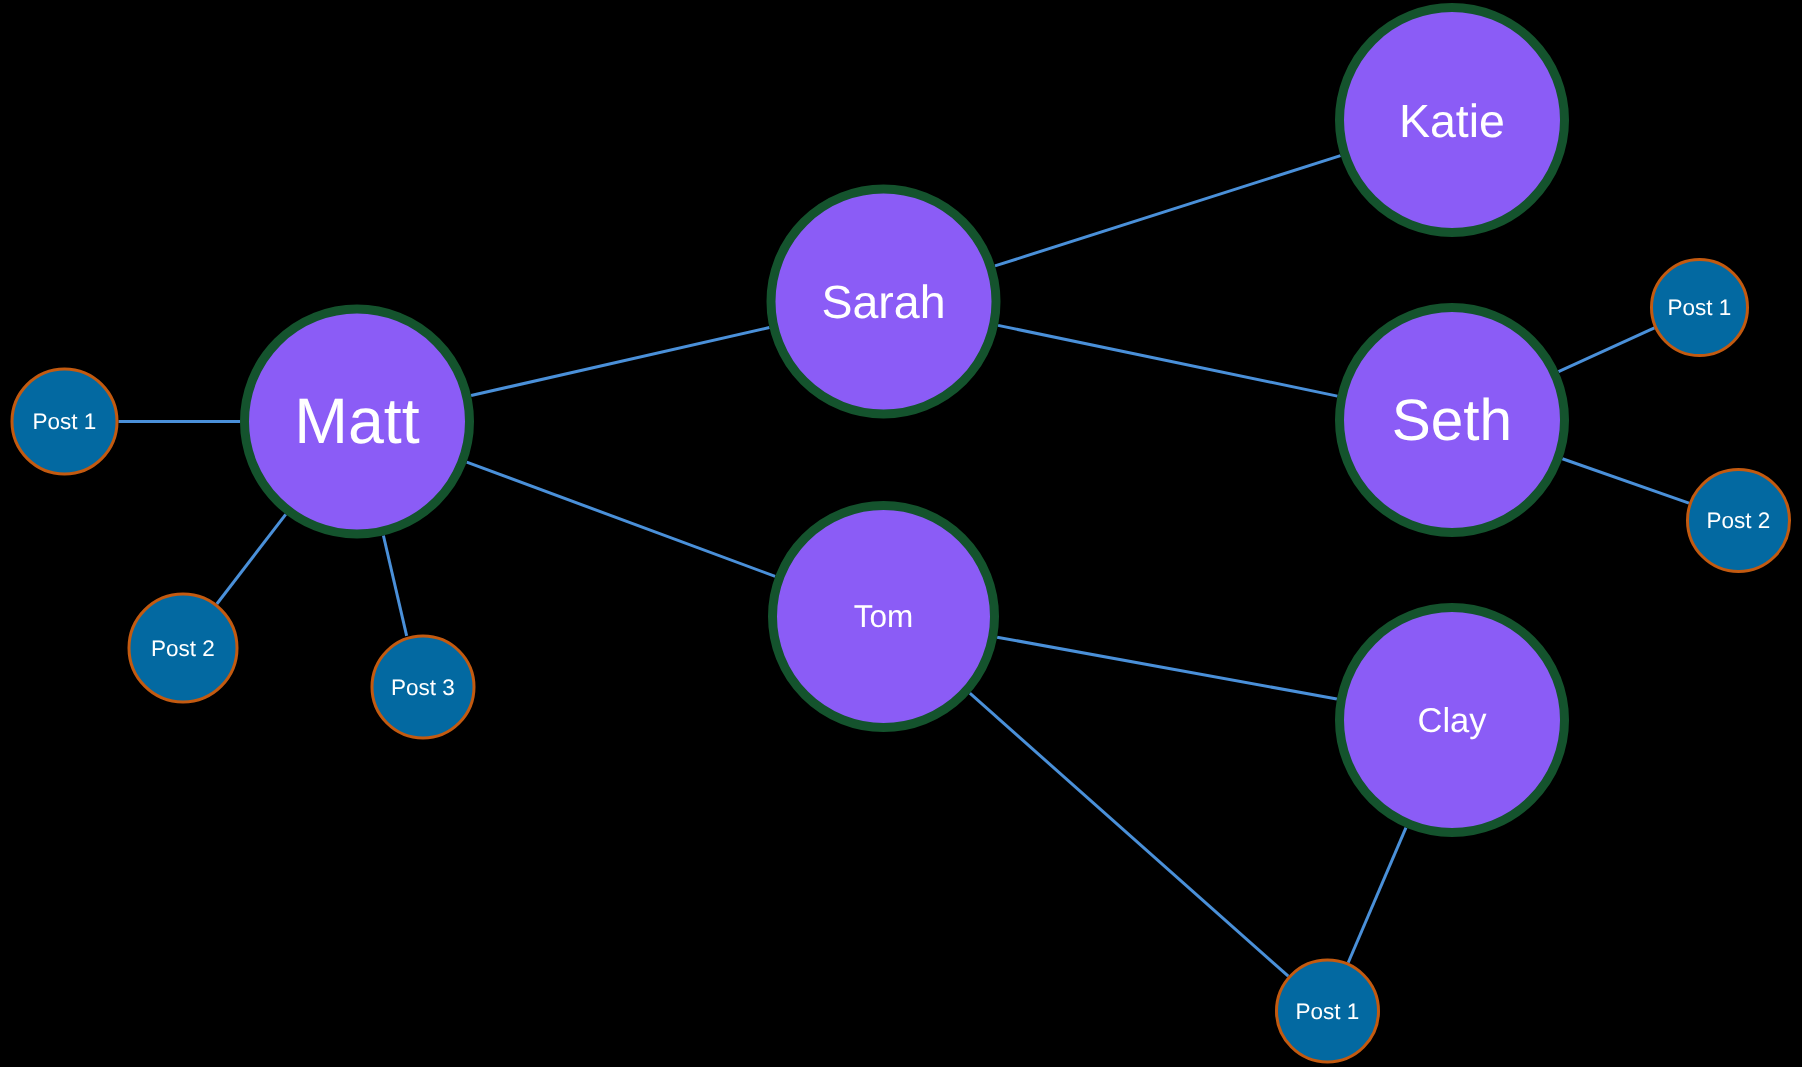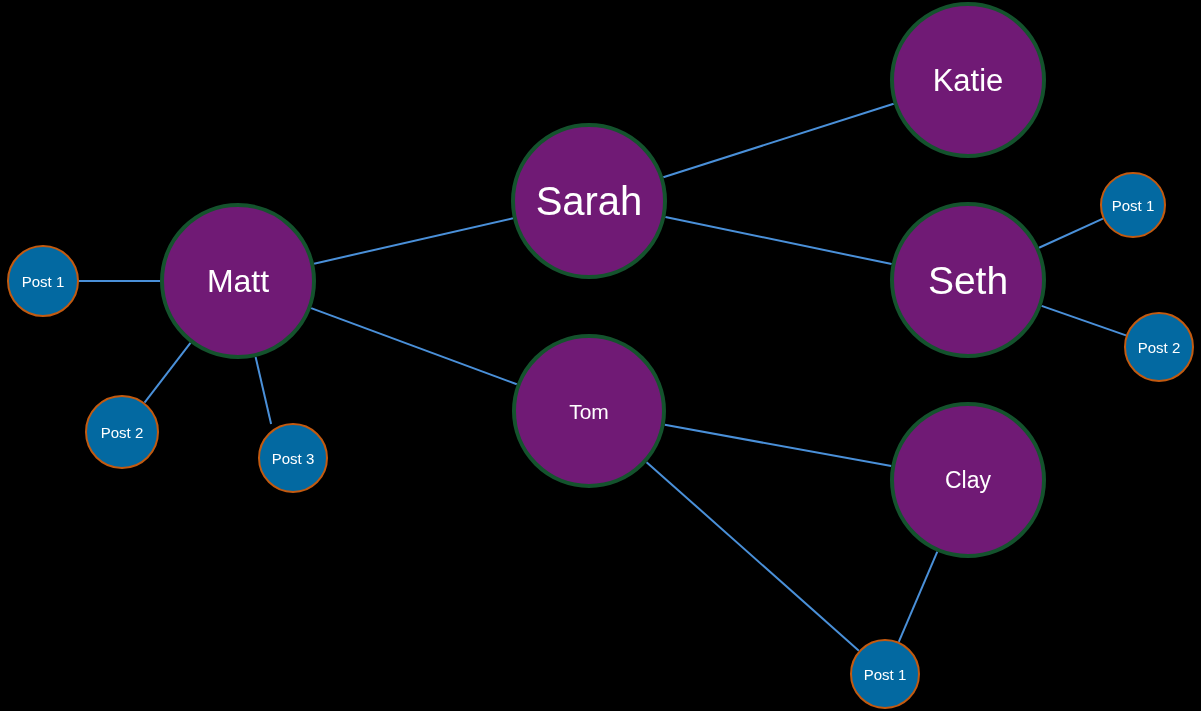--- a/index.html
+++ b/index.html
@@ -34,22 +34,22 @@
     display: flex;
     align-items: center;
     justify-content: center;
     color: #ffffff;
     text-align: center;
     line-height: 1;
     white-space: nowrap;
     user-select: none;
   }
   .node-person {
-    background: #701a75;
-    border: 4px solid #14532d;
+    background: #8b5cf6;
+    border: 6px solid #14532d;
     align-items: center;
   }
   .node-post {
     background: #0369a1;
     border: 2px solid #C35A10;
   }
   .node-label {
     pointer-events: none;
   }
 </style>
@@ -66,44 +66,44 @@
       <line x1="663.31" y1="177.28" x2="893.69" y2="103.72" stroke="#4A90D9" stroke-width="2"></line>
       <line x1="665.36" y1="216.92" x2="891.64" y2="264.08" stroke="#4A90D9" stroke-width="2"></line>
       <line x1="1039.01" y1="247.72" x2="1102.96" y2="218.66" stroke="#4A90D9" stroke-width="2"></line>
       <line x1="1041.60" y1="305.82" x2="1125.97" y2="335.41" stroke="#4A90D9" stroke-width="2"></line>
       <line x1="664.75" y1="424.79" x2="891.26" y2="466.03" stroke="#4A90D9" stroke-width="2"></line>
       <line x1="646.56" y1="462.14" x2="858.84" y2="650.75" stroke="#4A90D9" stroke-width="2"></line>
       <line x1="937.32" y1="551.71" x2="898.77" y2="641.82" stroke="#4A90D9" stroke-width="2"></line>
     </svg>
   <div id="node-layer">
       <div class="node node-person" style="left: 160px; top: 203px; width: 156px; height: 156px;">
-        <span class="node-label" style="font-size: 32px;">Matt</span>
+        <span class="node-label" style="font-size: 43px;">Matt</span>
       </div>
       <div class="node node-person" style="left: 511px; top: 123px; width: 156px; height: 156px;">
-        <span class="node-label" style="font-size: 40px;">Sarah</span>
+        <span class="node-label" style="font-size: 31px;">Sarah</span>
       </div>
       <div class="node node-person" style="left: 512px; top: 334px; width: 154px; height: 154px;">
         <span class="node-label" style="font-size: 21px;">Tom</span>
       </div>
       <div class="node node-person" style="left: 890px; top: 2px; width: 156px; height: 156px;">
         <span class="node-label" style="font-size: 31px;">Katie</span>
       </div>
       <div class="node node-person" style="left: 890px; top: 202px; width: 156px; height: 156px;">
         <span class="node-label" style="font-size: 39px;">Seth</span>
       </div>
       <div class="node node-person" style="left: 890px; top: 402px; width: 156px; height: 156px;">
         <span class="node-label" style="font-size: 23px;">Clay</span>
       </div>
       <div class="node node-post" style="left: 7px; top: 245px; width: 72px; height: 72px;">
         <span class="node-label" style="font-size: 15px;">Post 1</span>
       </div>
       <div class="node node-post" style="left: 85px; top: 395px; width: 74px; height: 74px;">
         <span class="node-label" style="font-size: 15px;">Post 2</span>
       </div>
-      <div class="node node-post" style="left: 258px; top: 423px; width: 70px; height: 70px;">
+      <div class="node node-post" style="left: 247px; top: 423px; width: 70px; height: 70px;">
         <span class="node-label" style="font-size: 15px;">Post 3</span>
       </div>
       <div class="node node-post" style="left: 1100px; top: 172px; width: 66px; height: 66px;">
         <span class="node-label" style="font-size: 15px;">Post 1</span>
       </div>
       <div class="node node-post" style="left: 1124px; top: 312px; width: 70px; height: 70px;">
         <span class="node-label" style="font-size: 15px;">Post 2</span>
       </div>
       <div class="node node-post" style="left: 850px; top: 639px; width: 70px; height: 70px;">
         <span class="node-label" style="font-size: 15px;">Post 1</span>

